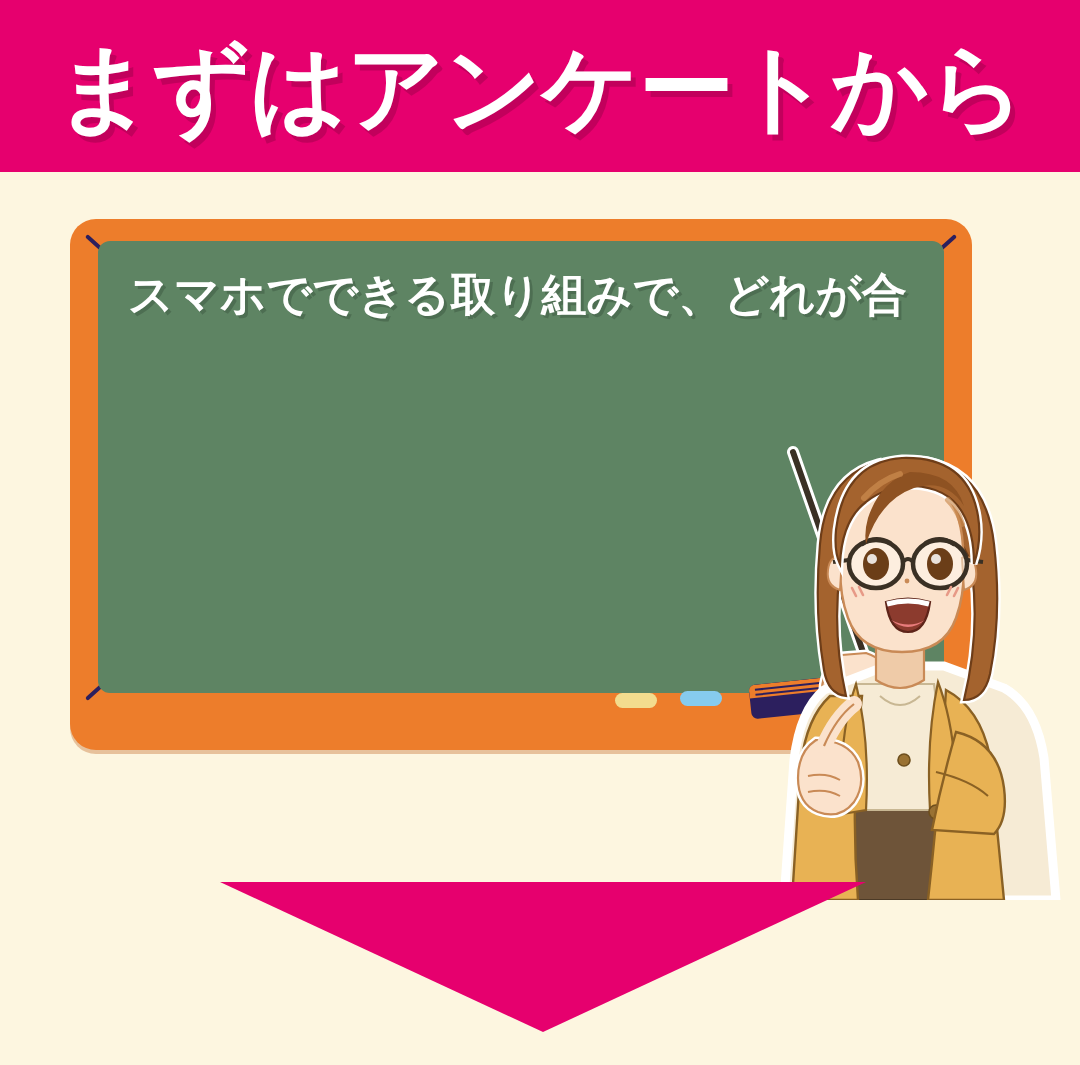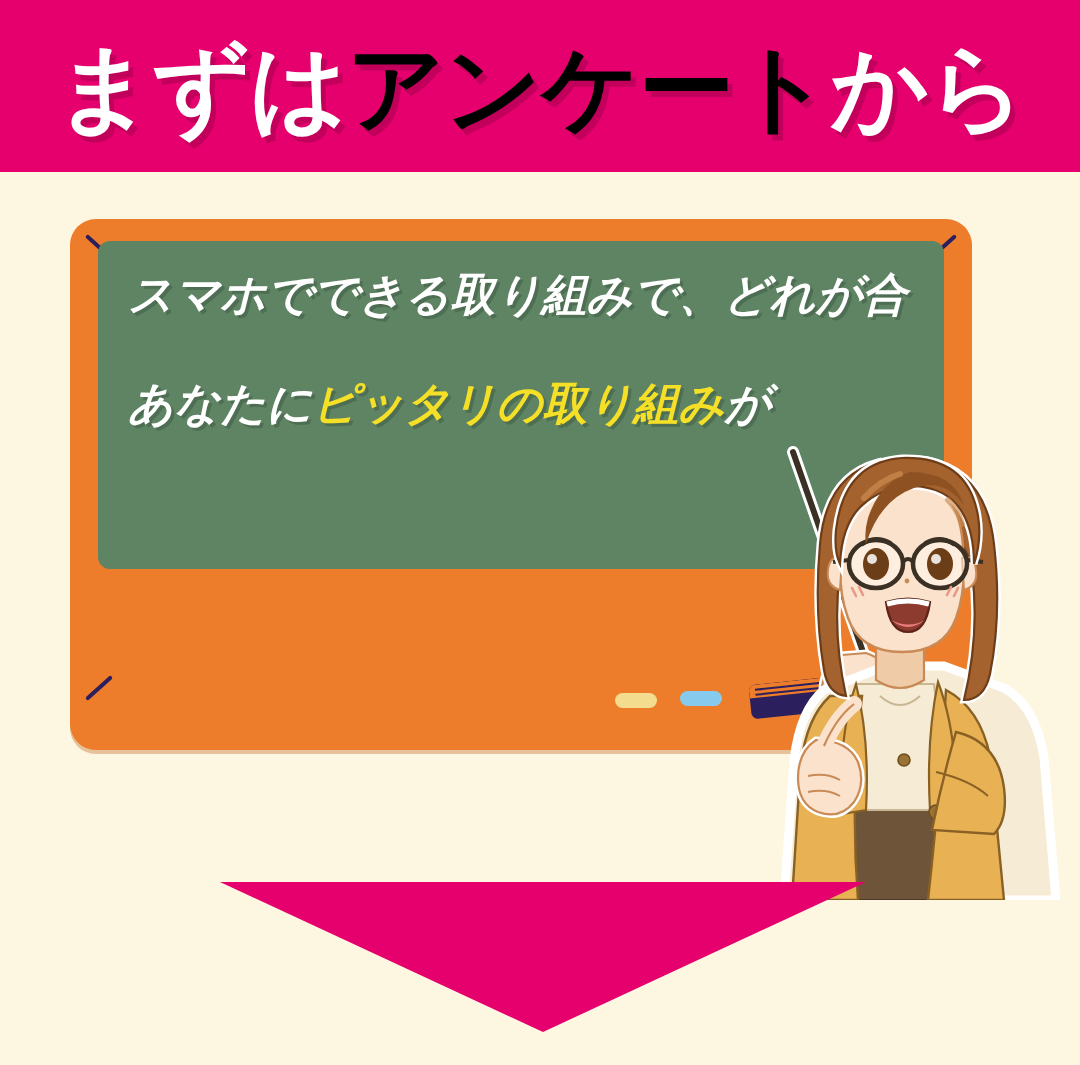--- a/index.html
+++ b/index.html
@@ -32,43 +32,42 @@
     font-size: 96px;
     font-weight: 900;
     line-height: 1;
     letter-spacing: -1px;
     white-space: nowrap;
     color: #ffffff;
     text-shadow: 5px 6px 0 rgba(150, 0, 70, 0.45);
     transform: translateY(2px);
   }
   .header-title .hl {
-    color: #000000;
+    color: #ffffff;
   }
 
   
   .board-frame {
     position: absolute;
     left: 70px;
     top: 219px;
     width: 902px;
     height: 531px;
     background: #ED7D2B;
     border-radius: 26px;
     box-shadow: 0 4px 0 rgba(190, 95, 25, 0.35);
   }
   .board-inner {
     position: absolute;
     left: 28px;
     top: 22px;
     width: 846px;
-    height: 328px;
+    height: 452px;
     background: #5E8463;
     border-radius: 12px;
-    font-style: italic;
   }
   
   .corner {
     position: absolute;
     width: 34px;
     height: 4px;
     background: #2C1F5E;
     border-radius: 3px;
   }
   .corner.tl { left: 12px;  top: 26px;  transform: rotate(42deg); }
@@ -173,23 +172,20 @@
     <div class="corner tr"></div>
     <div class="corner bl"></div>
     <div class="corner br"></div>
 
     <div class="board-inner">
       <div class="board-text">
         <div>
           <span>スマホでできる取り組みで、どれが合</span>
         </div>
         <span class="para-gap"></span>
-        <div>
-          <span>あなたに</span><span class="hl">ピッタリの取り組み</span><span>が</span>
-        </div>
       </div>
     </div>
 
     <div class="chalk yellow"></div>
     <div class="chalk blue"></div>
     <div class="eraser">
       <div class="eraser-top"></div>
       <div class="eraser-line l1"></div>
       <div class="eraser-line l2"></div>
     </div>

